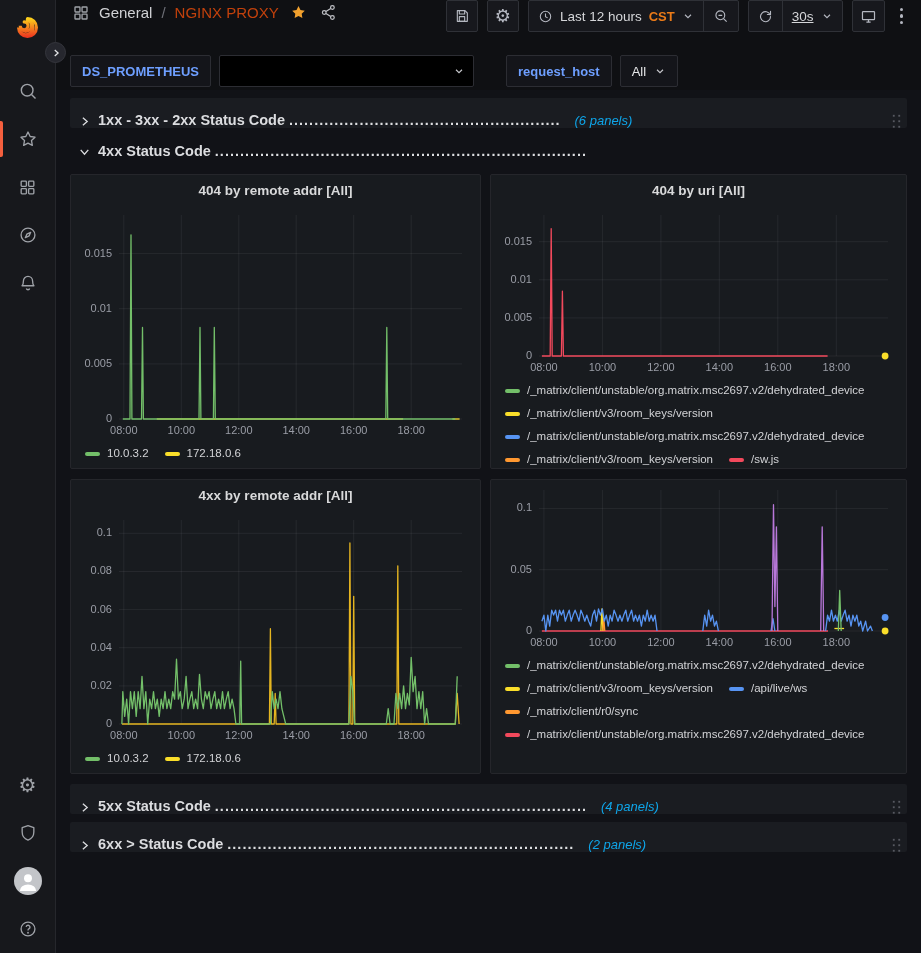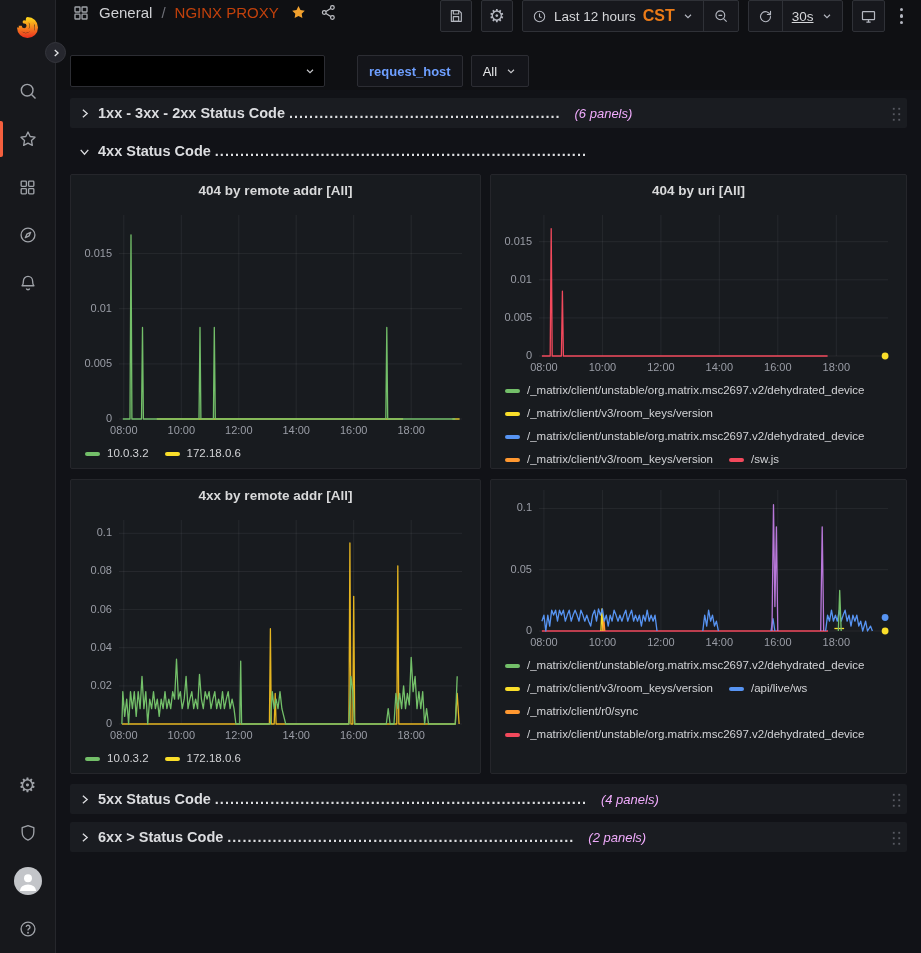--- a/index.html
+++ b/index.html
@@ -36,45 +36,45 @@
     display:flex; align-items:center; justify-content:center; padding:4px; }
   .tn-right { margin-left:auto; display:flex; align-items:center; gap:9px; }
   .tb-btn { height:32px; min-width:32px; background:#17181d; border:1px solid #2f3137;
     border-radius:2px; color:#b4b7c0; display:flex; align-items:center; justify-content:center;
     padding:0 7px; cursor:pointer; font-size:13.5px; gap:6px; }
   .tb-group { display:flex; align-items:stretch; height:32px; background:#17181d;
     border:1px solid #2f3137; border-radius:2px; }
   .tb-group .seg { display:flex; align-items:center; gap:7px; padding:0 9px; color:#d5d6d9;
     font-size:13.5px; cursor:pointer; }
   .tb-group .seg + .seg { border-left:1px solid #2f3137;text-decoration:underline; }
-  .tz { color:#eb7b18; font-size:16px; font-weight:bold; }
+  .tz { color:#eb7b18; font-size:13px; font-weight:bold; }
   .kebab { display:flex; flex-direction:column; gap:3px; padding:0 6px; cursor:pointer; }
   .kebab i { width:3.5px; height:3.5px; border-radius:50%; background:#b4b7c0; }
 
   
   .subnav { height:38px; background:#0f1013; display:flex; align-items:center; padding:0 14px; gap:8px; }
   .chip { height:32px; display:flex; align-items:center; padding:0 11px; background:#14151a;
     border:1px solid #2c2d33; border-radius:2px; font-size:13px; cursor:pointer; }
   .chip.lbl { color:#6e9fff; font-weight:bold; }
   .chip.val { color:#e6e7e9; gap:8px; }
   .select-redacted { width:255px; height:32px; background:#000; border:1px solid #2c2d33;
     border-radius:2px; display:flex; align-items:center; justify-content:flex-end; padding:0 8px; cursor:pointer; }
   .gap24 { width:16px; }
 
   
   .scrollarea { height:863px; padding:4px 14px 0 14px; background:#111217; }
 
   .rowhdr { height:30px; display:flex; align-items:center; padding:0 6px 0 8px;
     border-radius:2px; cursor:pointer; margin-top:8px; }
-  .rowhdr.collapsed { background:#1a1c21; }
+  .rowhdr.collapsed { background:#1a1c21;align-items:flex-end; }
   .rowhdr .chev { color:#dcdde0; margin-right:7px; display:flex; }
   .rowhdr .ttl { font-size:14.5px; font-weight:bold; color:#dcdde0; white-space:nowrap; }
   .rowhdr .dots { font-size:14.5px; font-weight:bold; color:#dcdde0; letter-spacing:1px;
     white-space:nowrap; overflow:hidden; margin-left:4px; }
-  .rowhdr .cnt { font-size:13px; font-style:italic; color:#f0abfc; margin-left:14px; white-space:nowrap; }
+  .rowhdr .cnt { font-size:13px; font-style:italic; color:#0ea5e9; margin-left:14px; white-space:nowrap; }
   .rowhdr .flex1 { flex:1; }
   .drag-dots { width:11px; height:16px; cursor:grab;
     background-image:radial-gradient(#565860 1.3px, transparent 1.4px);
     background-size:5.5px 5.5px; background-position:1px 1px; }
 
   .panelgrid { display:grid; grid-template-columns:411px 417px; gap:10px 9px; margin-top:8px; }
   .panel { height:295px; background:#181b1f; border:1px solid #25262b; border-radius:2px;
     overflow:hidden; padding:0 8px; }
   .panel-hd { height:30px; display:flex; align-items:center; justify-content:center; cursor:pointer; }
   .panel-title { font-size:13.5px; font-weight:bold; color:#d8d9da; }
@@ -272,20 +272,21 @@
       </button>
       <div class="kebab">
           <i></i>
           <i></i>
           <i></i>
         </div>
     </div>
   </div>
 
   <div class="subnav">
+    <div class="chip lbl">DS_PROMETHEUS</div>
     <div class="select-redacted">
       <span></span>
       <span>
         <svg width="12" height="12" viewBox="0 0 24 24" stroke="#c7c8cc" stroke-width="2.2" fill="none">
             <path d="M6 9.5l6 6 6-6"></path>
           </svg>
       </span>
     </div>
     <div class="gap24"></div>
     <div class="chip lbl">request_host</div>

